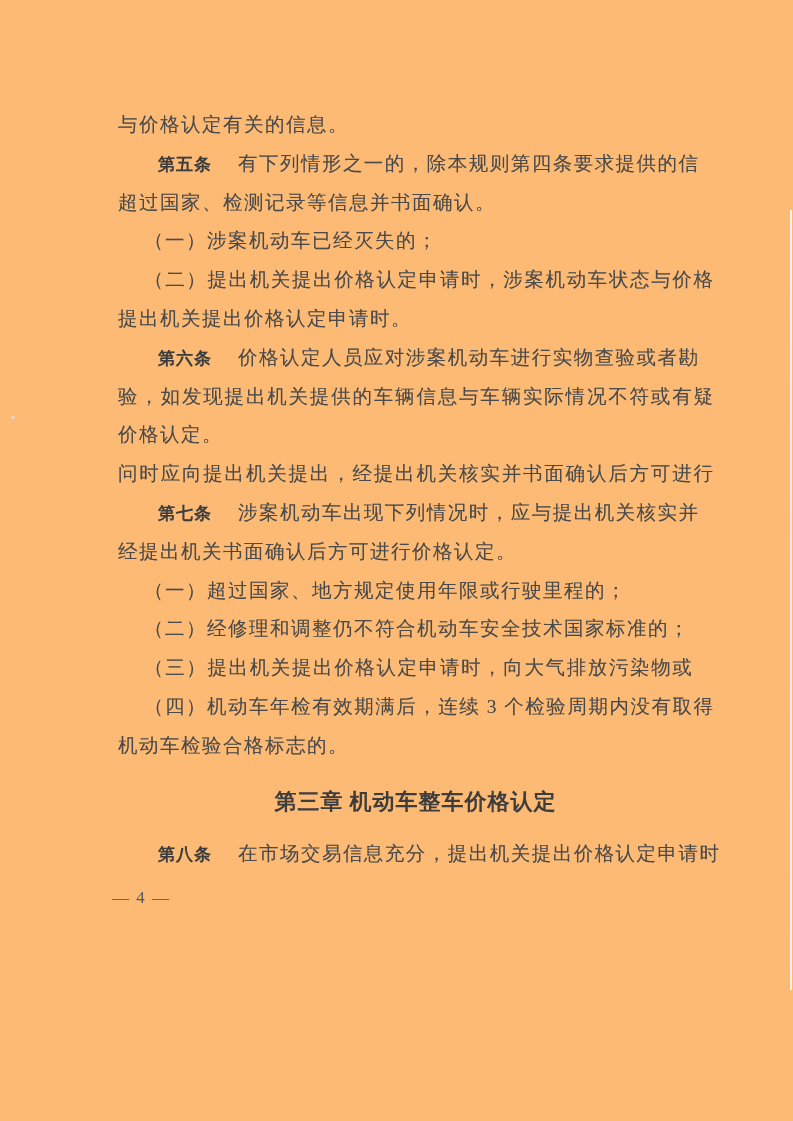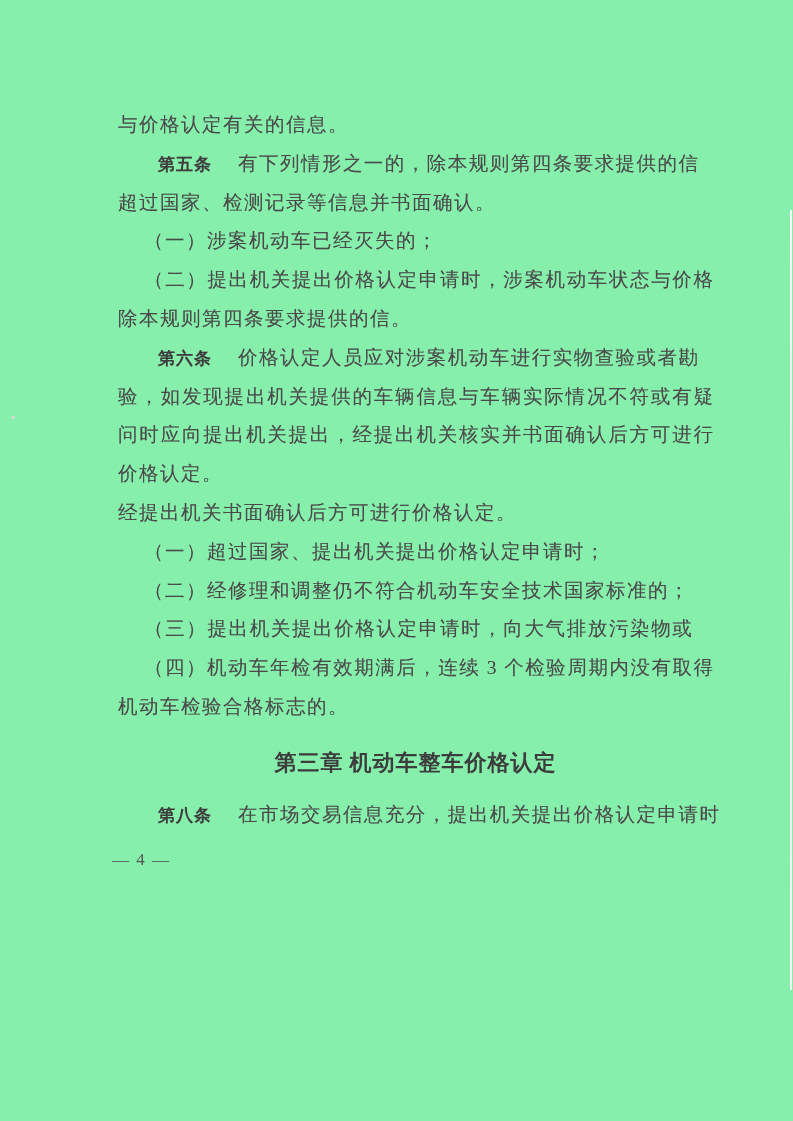--- a/index.html
+++ b/index.html
@@ -5,21 +5,21 @@
   html,body{margin:0;padding:0;}
   body{
     width:793px;height:1121px;
     background:#ffffff;
     font-family:"Liberation Serif", serif;
     overflow:hidden;
   }
   .page{
     position:relative;
     width:793px;height:1121px;
-    background:#86efac;
+    background:#fdba74;
   }
   .textcol{
     position:absolute;
     left:118px;top:106px;
     width:595px;
   }
   .ln{
     height:38.8px;
     line-height:38.8px;
     font-size:19.5px;
@@ -89,34 +89,35 @@
 
     <div class="ln j ind-h" style="letter-spacing: 1.47917px;"><span class="hd">第五条</span><span class="t">有下列情形之一的，除本规则第四条要求提供的信</span></div>
 
 
     <div class="ln"><span class="t">超过国家、检测记录等信息并书面确认。</span></div>
 
     <div class="ln ind-p"><span class="t">（一）涉案机动车已经灭失的；</span></div>
 
     <div class="ln j ind-p" style="letter-spacing: 1.63462px;"><span class="t">（二）提出机关提出价格认定申请时，涉案机动车状态与价格</span></div>
 
-    <div class="ln"><span class="t">除本规则第四条要求提供的信。</span></div>
+    <div class="ln"><span class="t">提出机关提出价格认定申请时。</span></div>
 
     <div class="ln j ind-h" style="letter-spacing: 1.47917px;"><span class="hd">第六条</span><span class="t">价格认定人员应对涉案机动车进行实物查验或者勘</span></div>
 
     <div class="ln j" style="letter-spacing: 1.81481px; text-align: right;"><span class="t">验，如发现提出机关提供的车辆信息与车辆实际情况不符或有疑</span></div>
 
+    <div class="ln"><span class="t">价格认定。</span></div>
+
     <div class="ln j" style="letter-spacing: 1.81481px;"><span class="t">问时应向提出机关提出，经提出机关核实并书面确认后方可进行</span></div>
 
-    <div class="ln"><span class="t">价格认定。</span></div>
-
+    <div class="ln j ind-h" style="letter-spacing: 1.47917px;"><span class="hd">第七条</span><span class="t">涉案机动车出现下列情况时，应与提出机关核实并</span></div>
 
     <div class="ln"><span class="t">经提出机关书面确认后方可进行价格认定。</span></div>
 
-    <div class="ln ind-p"><span class="t">（一）超过国家、提出机关提出价格认定申请时；</span></div>
+    <div class="ln ind-p"><span class="t">（一）超过国家、地方规定使用年限或行驶里程的；</span></div>
 
     <div class="ln ind-p"><span class="t">（二）经修理和调整仍不符合机动车安全技术国家标准的；</span></div>
 
     <div class="ln j ind-p" style="letter-spacing: 1.63462px;"><span class="t">（三）提出机关提出价格认定申请时，向大气排放污染物或</span></div>
 
 
     <div class="ln j ind-p" style="letter-spacing: 1.51786px;"><span class="t">（四）机动车年检有效期满后，连续 3 个检验周期内没有取得</span></div>
 
     <div class="ln"><span class="t">机动车检验合格标志的。</span></div>
 

